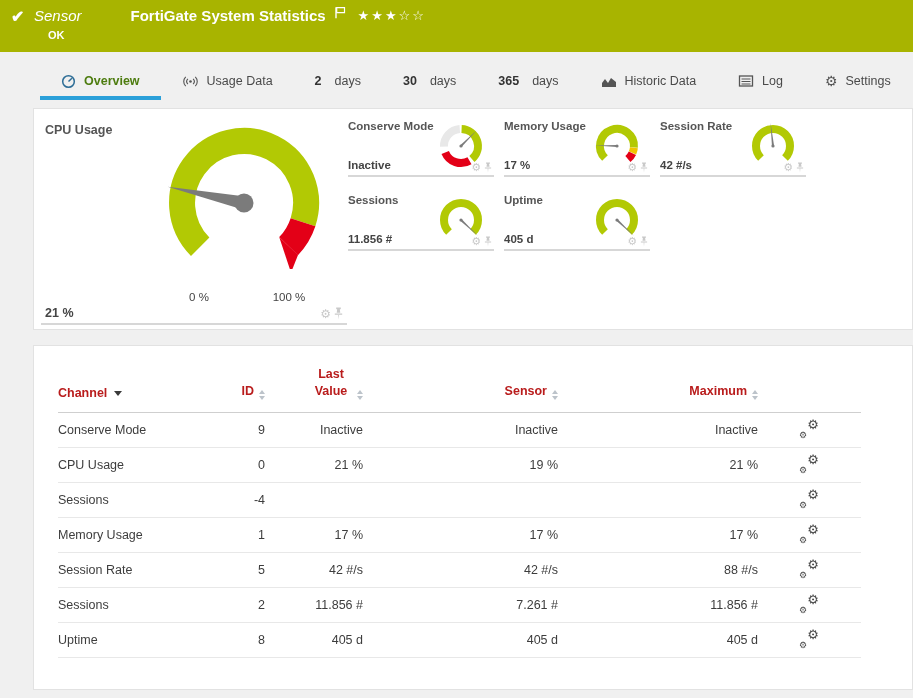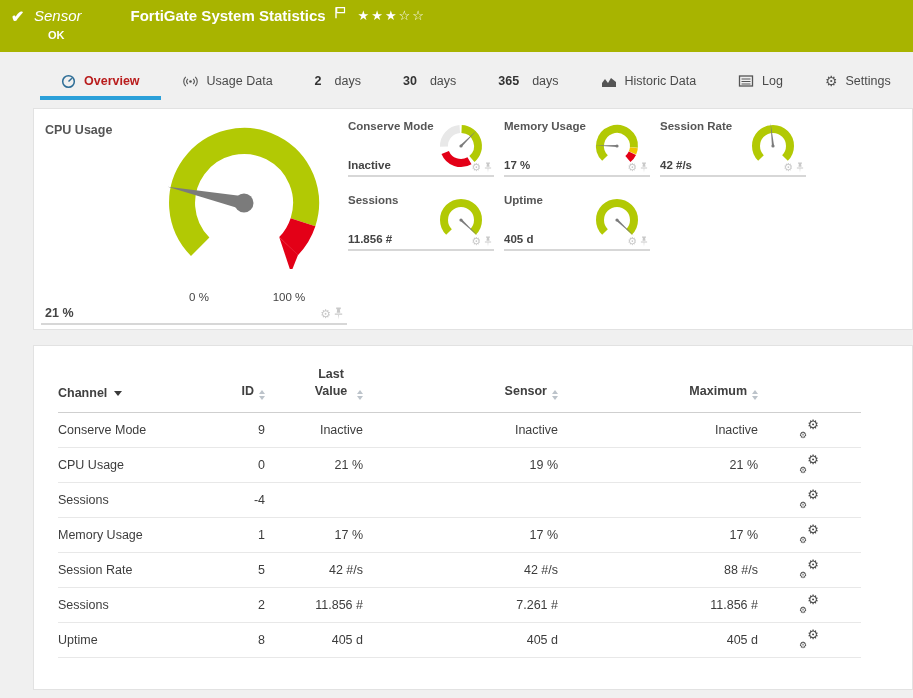--- a/index.html
+++ b/index.html
@@ -10,21 +10,21 @@
   .hdr-line{position:absolute;left:34px;top:7px;font-size:15px;white-space:nowrap;display:flex;align-items:center;}
   .hdr-kind{font-style:italic;margin-right:7px;}
   .hdr-title{font-weight:bold;margin-left:42px;}
   .hdr-flag{margin-left:8px;margin-top:-6px;}
   .hdr-stars{margin-left:12px;font-size:13px;letter-spacing:2px;}
   .hdr-ok{position:absolute;left:48px;top:29px;font-size:11px;font-weight:bold;}
   
   .tabs{position:absolute;left:40px;top:62px;right:0;height:38px;display:flex;align-items:stretch;
     font-size:12.5px;color:#4a4a4a;}
   .tab{display:flex;align-items:center;gap:8px;padding:0 21px;cursor:pointer;box-sizing:border-box;}
-  .tab.active{border-bottom:4px solid #2ba0d9;color:#b91c1c;font-weight:bold;padding-top:4px;gap:8px;}
+  .tab.active{border-bottom:4px solid #2ba0d9;color:#4d7c0f;font-weight:bold;padding-top:4px;gap:8px;}
   .tab .num{font-weight:bold;color:#333;margin-right:5px;}
   .ticon{flex:0 0 auto;}
   .gear-glyph{font-family:"DejaVu Sans",sans-serif;line-height:1;}
   .tab .gear-glyph{font-size:14px;color:#555;}
   
   .panel{position:absolute;left:33px;right:0;background:#fff;border:1px solid #e2e2e2;box-sizing:border-box;}
   #panel-gauges{top:108px;height:222px;}
   #panel-table{top:345px;height:345px;}
   
   .cpu{position:absolute;left:7px;top:6px;width:306px;height:208px;border-bottom:2px solid #d7d7d7;}
@@ -40,21 +40,21 @@
   .tiles{position:absolute;left:314px;top:6px;display:grid;grid-template-columns:repeat(3,146px);
     column-gap:10px;row-gap:12px;}
   .tile{position:relative;height:62px;border-bottom:2px solid #d7d7d7;box-sizing:border-box;}
   .tile-title{position:absolute;left:0;top:5px;font-size:11.5px;font-weight:bold;color:#555;}
   .tile-gauge{position:absolute;right:6px;top:3px;}
   .tile-value{position:absolute;left:0;bottom:4px;font-size:11.5px;font-weight:bold;color:#444;}
   .tile .tile-icons{right:2px;bottom:2px;}
   .tile .tile-icons .gear-glyph{font-size:11px;}
   
   table{position:absolute;left:24px;top:20px;border-collapse:collapse;font-size:12.5px;color:#3d3d3d;}
-  th{font-weight:bold;color:#404040;text-align:right;vertical-align:bottom;padding:0 8px 12px 0;white-space:nowrap;}
+  th{font-weight:bold;color:#b91c1c;text-align:right;vertical-align:bottom;padding:0 8px 12px 0;white-space:nowrap;}
   th.ch{text-align:left;}
   thead th{border-bottom:1px solid #cfcfcf;}
   td{padding:0 8px 0 0;height:34px;border-bottom:1px solid #e8e8e8;text-align:right;white-space:nowrap;}
   td.ch{text-align:left;}
   td.edit{text-align:center;}
   .lv-wrap{display:inline-block;width:42px;text-align:center;white-space:normal;line-height:1.35;}
   .sort{display:inline-flex;flex-direction:column;gap:2px;margin-left:5px;vertical-align:1px;}
   .sort i{display:block;width:0;height:0;border-left:3.5px solid transparent;border-right:3.5px solid transparent;}
   .sort .up{border-bottom:4px solid #bcc3ca;}
   .sort .dn{border-top:4px solid #bcc3ca;}

